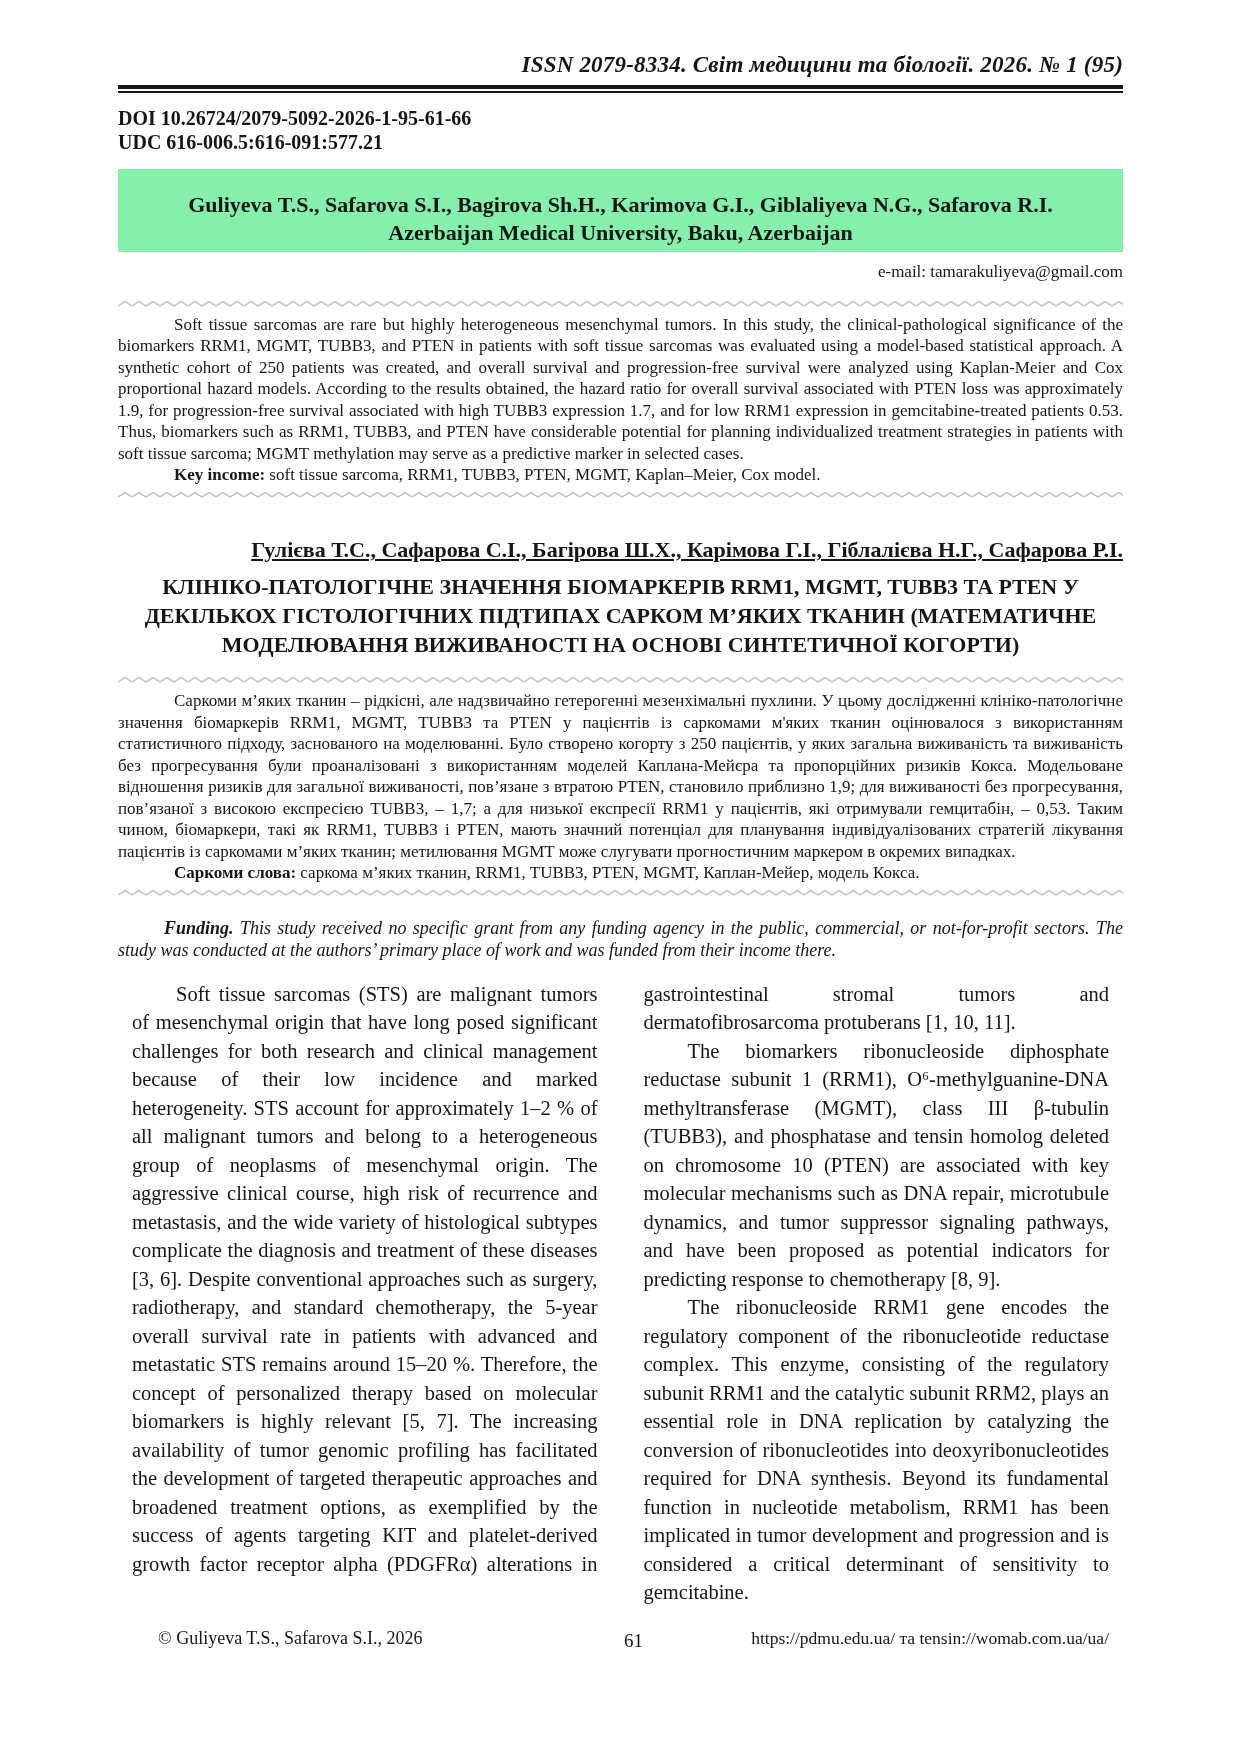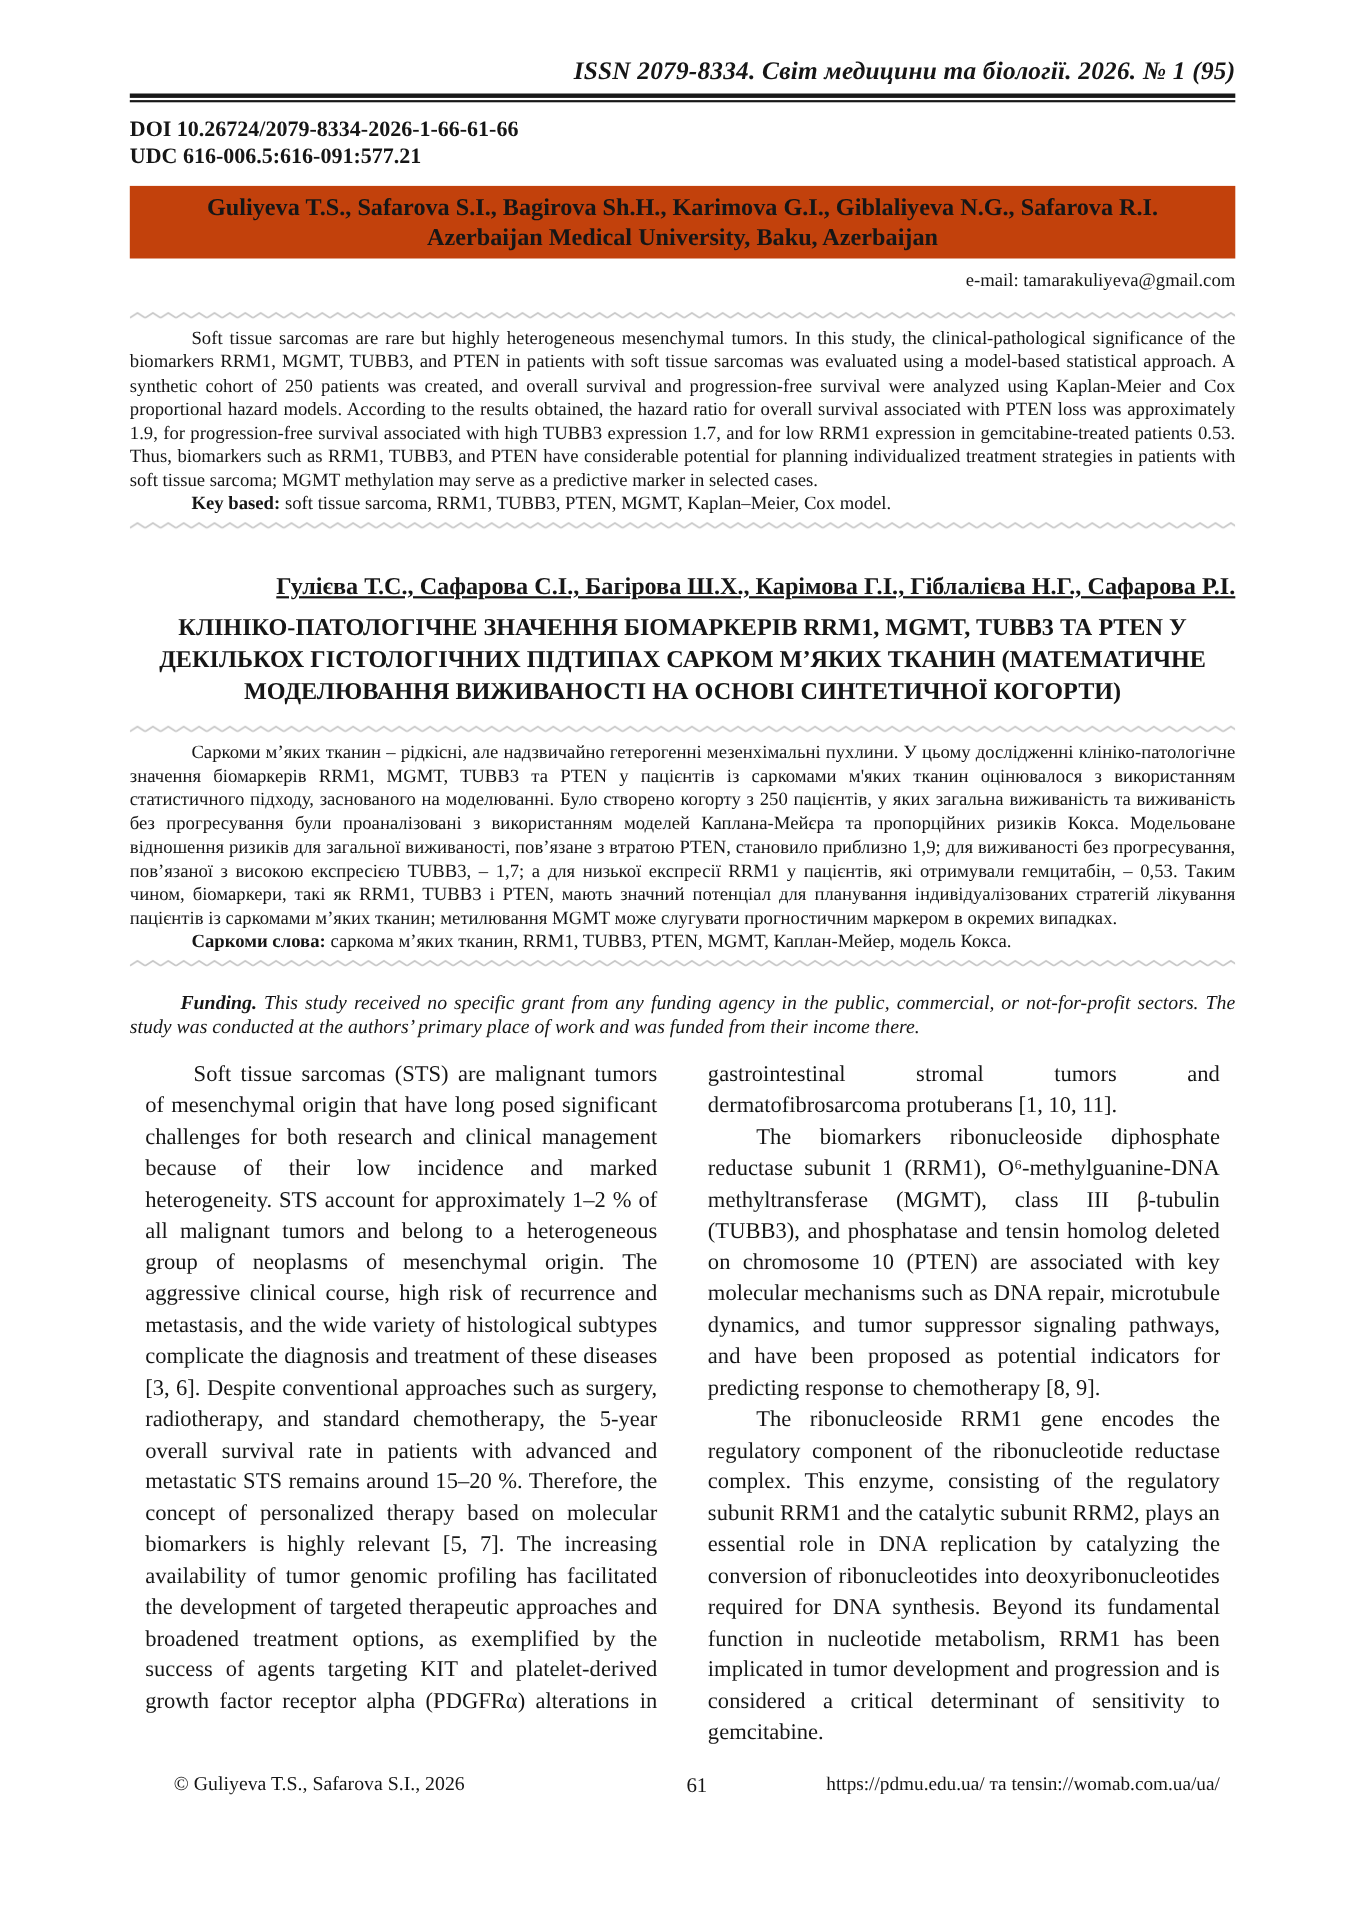--- a/index.html
+++ b/index.html
@@ -34,26 +34,26 @@
     border-bottom: 2px solid #171717;
   }
   .doi-block {
     margin-top: 13px;
     font-weight: bold;
     font-size: 20px;
     line-height: 1.2;
   }
   .band {
     margin-top: 15px;
-    background: #c2410c;
+    background: #86efac;
     text-align: center;
     font-weight: bold;
     font-size: 22px;
     line-height: 1.24;
-    padding: 5px 6px 6px 6px;
+    padding: 22px 6px 6px 6px;
   }
   .title-en {
     margin: 11px 8px 0 8px;
     text-align: center;
     font-weight: bold;
     font-size: 22px;
     line-height: 1.27;
   }
   .email {
     margin-top: 10px;
@@ -147,21 +147,21 @@
 </style>
 </head>
 <body>
 
 <div class="page">
 
   <div class="issn">ISSN 2079-8334. Світ медицини та біології. 2026. № 1 (95)</div>
   <div class="rule"></div>
 
   <div class="doi-block">
-    <div>DOI 10.26724/2079-8334-2026-1-66-61-66</div>
+    <div>DOI 10.26724/2079-5092-2026-1-95-61-66</div>
     <div>UDC 616-006.5:616-091:577.21</div>
   </div>
 
   <div class="band">
     <div>Guliyeva T.S., Safarova S.I., Bagirova Sh.H., Karimova G.I., Giblaliyeva N.G., Safarova R.I.</div>
     <div>Azerbaijan Medical University, Baku, Azerbaijan</div>
   </div>
 
 
   <div class="email">e-mail: tamarakuliyeva@gmail.com</div>
@@ -169,21 +169,21 @@
   <svg class="zigzag zz-after-email" width="100%" height="9">
     <defs>
         <pattern id="zzp1" width="14" height="9" patternUnits="userSpaceOnUse">
       <polyline points="0,7 7,2.5 14,7" fill="none" stroke="#c7c7c7" stroke-width="1.7"></polyline>
     </pattern>
       </defs>
     <rect x="0" y="0" width="100%" height="9" fill="url(#zzp1)"></rect>
   </svg>
 
   <p class="abstract">Soft tissue sarcomas are rare but highly heterogeneous mesenchymal tumors. In this study, the clinical-pathological significance of the biomarkers RRM1, MGMT, TUBB3, and PTEN in patients with soft tissue sarcomas was evaluated using a model-based statistical approach. A synthetic cohort of 250 patients was created, and overall survival and progression-free survival were analyzed using Kaplan-Meier and Cox proportional hazard models. According to the results obtained, the hazard ratio for overall survival associated with PTEN loss was approximately 1.9, for progression-free survival associated with high TUBB3 expression 1.7, and for low RRM1 expression in gemcitabine-treated patients 0.53. Thus, biomarkers such as RRM1, TUBB3, and PTEN have considerable potential for planning individualized treatment strategies in patients with soft tissue sarcoma; MGMT methylation may serve as a predictive marker in selected cases.</p>
-  <p class="kwline"><span class="kw-label">Key based:</span><span> soft tissue sarcoma, RRM1, TUBB3, PTEN, MGMT, Kaplan–Meier, Cox model.</span></p>
+  <p class="kwline"><span class="kw-label">Key income:</span><span> soft tissue sarcoma, RRM1, TUBB3, PTEN, MGMT, Kaplan–Meier, Cox model.</span></p>
 
   <svg class="zigzag zz-after-kw" width="100%" height="9">
     <defs>
         <pattern id="zzp2" width="14" height="9" patternUnits="userSpaceOnUse">
       <polyline points="0,7 7,2.5 14,7" fill="none" stroke="#c7c7c7" stroke-width="1.7"></polyline>
     </pattern>
       </defs>
     <rect x="0" y="0" width="100%" height="9" fill="url(#zzp2)"></rect>
   </svg>
 

